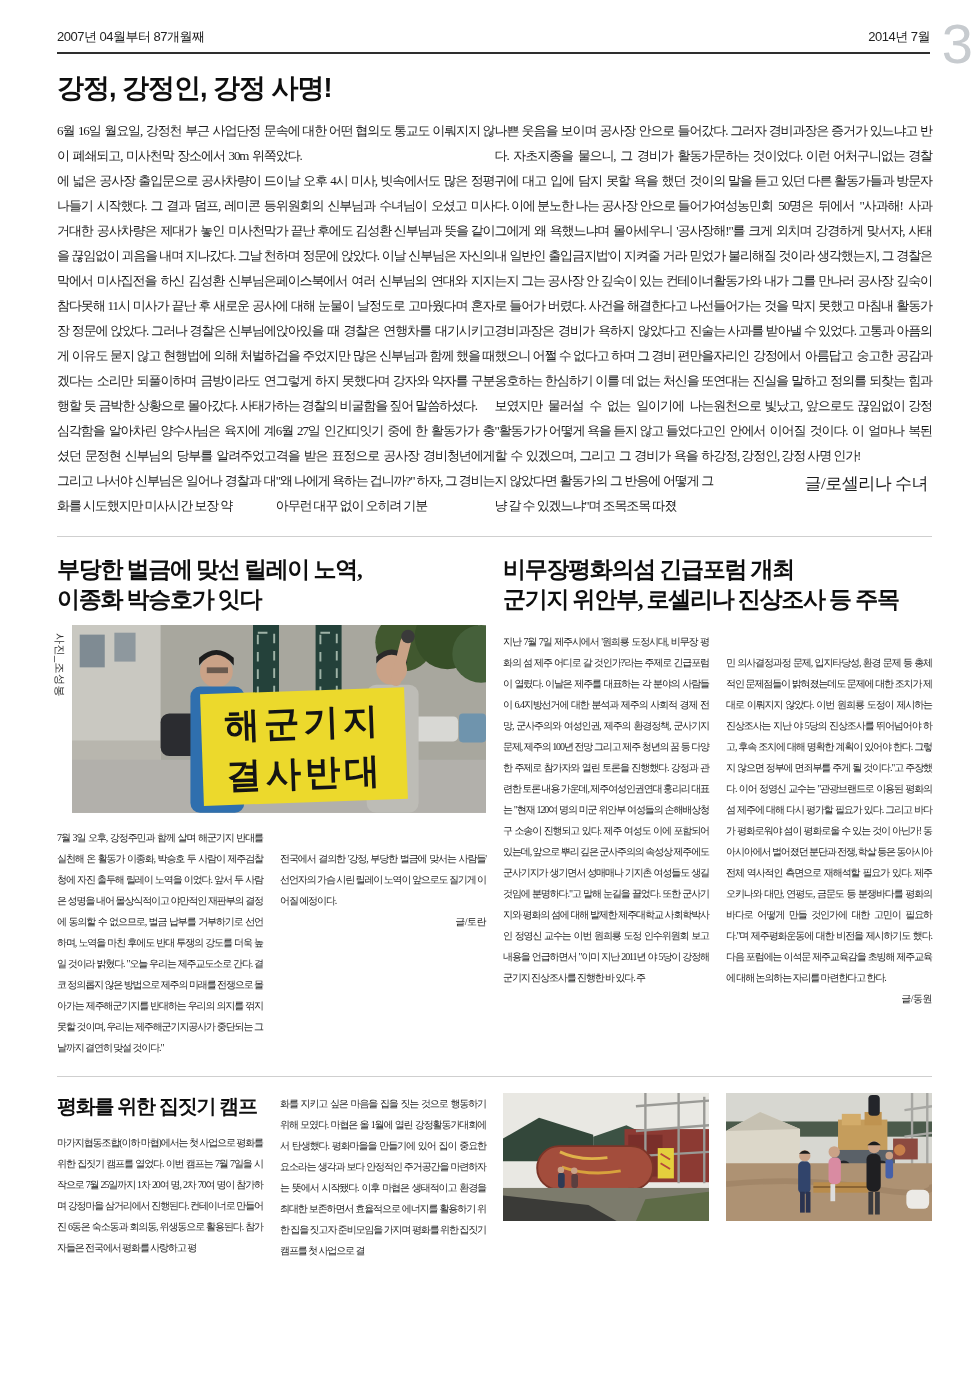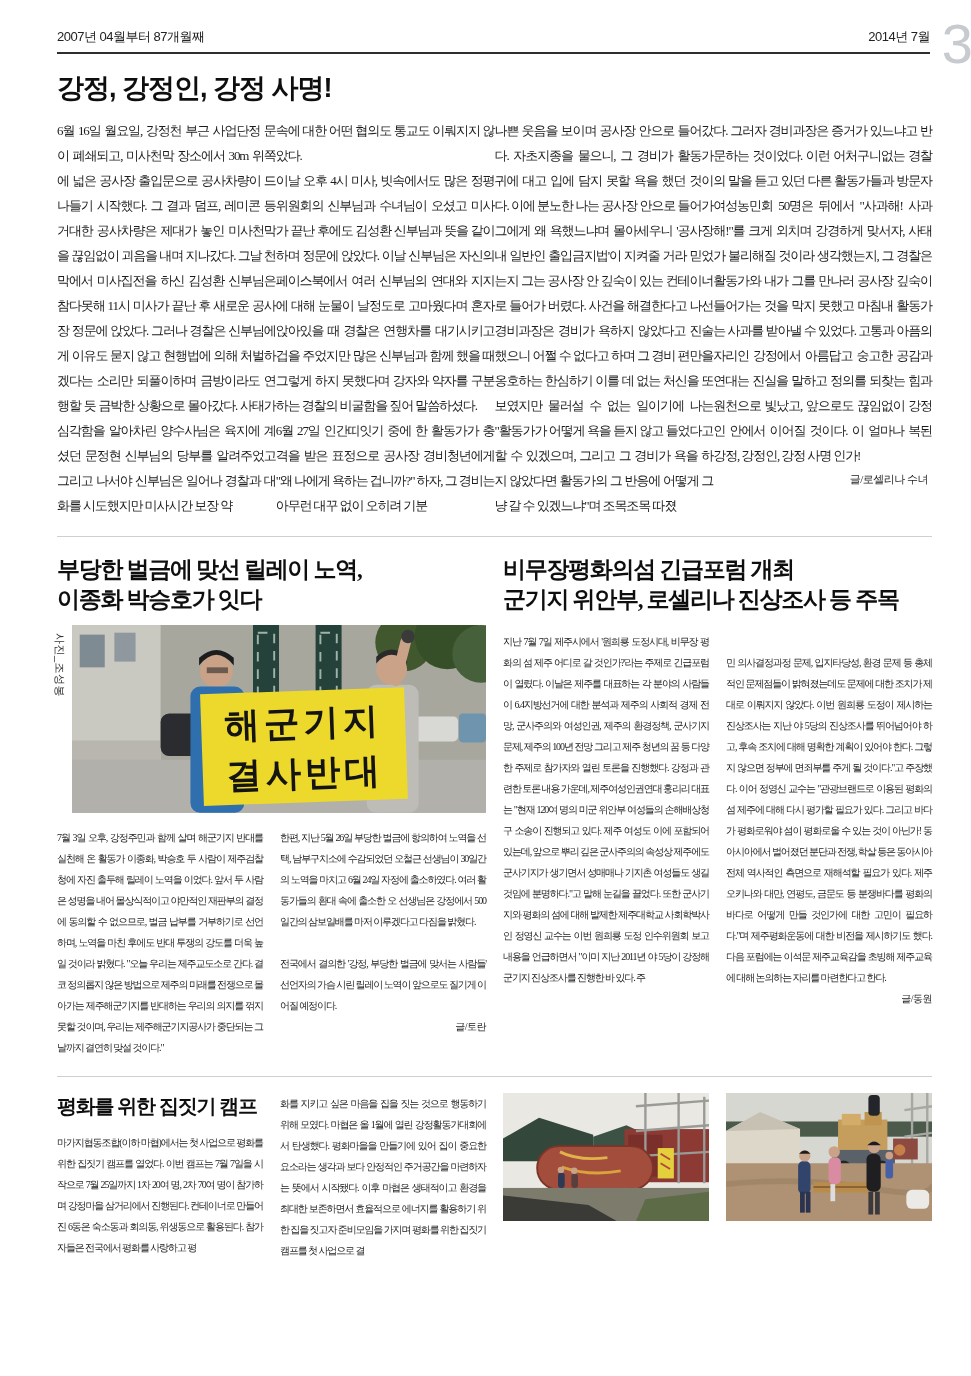--- a/index.html
+++ b/index.html
@@ -38,21 +38,21 @@
   
   .cols4 { display:grid; grid-template-columns:repeat(4,1fr); }
   .cols2 { display:grid; grid-template-columns:1fr 1fr; gap:17px; }
   .bt {
     font-size:13px; line-height:25px; text-align:justify; letter-spacing:-1.1px;
     white-space:pre-line; color:#1b1b1b;
   }
   .bt-sm { font-size:10px; line-height:21px; text-align:justify; letter-spacing:-1.1px;
     white-space:pre-line; color:#1b1b1b; }
   .byline-right { display:block; text-align:right; padding-right:4px; margin-top:4px;
-    font-size:11px; letter-spacing:-0.5px; }
+    font-size:17px; letter-spacing:-0.5px; }
   .byline-inline { float:right; letter-spacing:-0.5px; }
   .notice { font-family:"Liberation Sans", sans-serif; font-weight:700; font-size:13px;
     line-height:22px; letter-spacing:-1px; text-align:justify; white-space:pre-line;
     margin-top:8px; color:#111; }
 
   hr.rule { border:0; border-top:1px solid #cfcfcf; margin:18px 0 16px; }
 
   
   .middle { display:grid; grid-template-columns:1fr 1fr; gap:17px; }
 
@@ -148,21 +148,20 @@
               <rect x="0" y="0" width="212" height="116" fill="#ecd92c"></rect>
               <text x="106" y="46" text-anchor="middle" font-family="Liberation Sans, sans-serif" font-size="37" font-weight="bold" fill="#141414" letter-spacing="4">해군기지</text>
               <text x="106" y="98" text-anchor="middle" font-family="Liberation Sans, sans-serif" font-size="37" font-weight="bold" fill="#141414" letter-spacing="4">결사반대</text>
             </g>
           </svg>
         </div>
 
         <div class="cols2">
           <p class="bt-sm">7월 3일 오후, 강정주민과 함께 살며 해군기지 반대를 실천해 온 활동가 이종화, 박승호 두 사람이 제주검찰청에 자진 출두해 릴레이 노역을 이었다. 앞서 두 사람은 성명을 내어 몰상식적이고 야만적인 재판부의 결정에 동의할 수 없으므로, 벌금 납부를 거부하기로 선언하며, 노역을 마친 후에도 반대 투쟁의 강도를 더욱 높일 것이라 밝혔다. "오늘 우리는 제주교도소로 간다. 결코 정의롭지 않은 방법으로 제주의 미래를 전쟁으로 몰아가는 제주해군기지를 반대하는 우리의 의지를 꺾지 못할 것이며, 우리는 제주해군기지공사가 중단되는 그날까지 결연히 맞설 것이다."</p>
           <div>
-            <p class="bt-sm">한편, 지난 5월 26일 부당한 벌금에 항의하여 노역을 선택, 남부구치소에 수감되었던 오철근 선생님이 30일간의 노역을 마치고 6월 24일 자정에 출소하였다. 여러 활동가들의 환대 속에 출소한 오 선생님은 강정에서 500일간의 삼보일배를 마저 이루겠다고 다짐을 밝혔다.</p>
             <p class="bt-sm">
               <span>전국에서 결의한 '강정, 부당한 벌금에 맞서는 사람들' 선언자의 가슴 시린 릴레이 노역이 앞으로도 질기게 이어질 예정이다.</span>
               <span class="byline-inline">글/토란</span>
             </p>
           </div>
         </div>
       </div>
 
       <div>
         <h2 class="sec-title">

